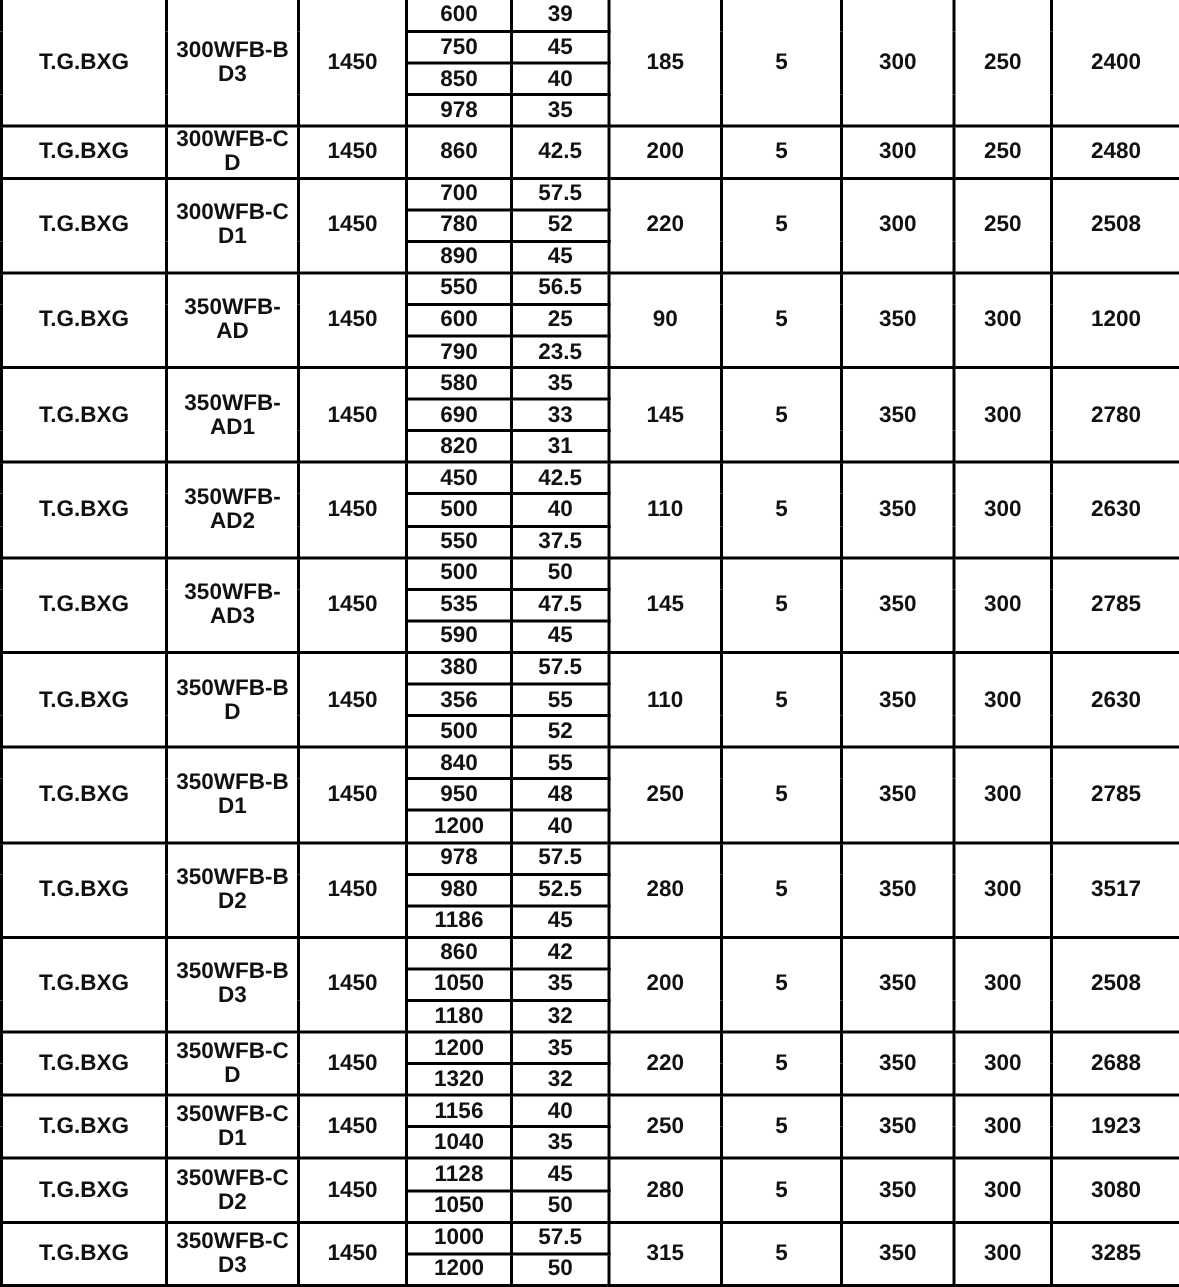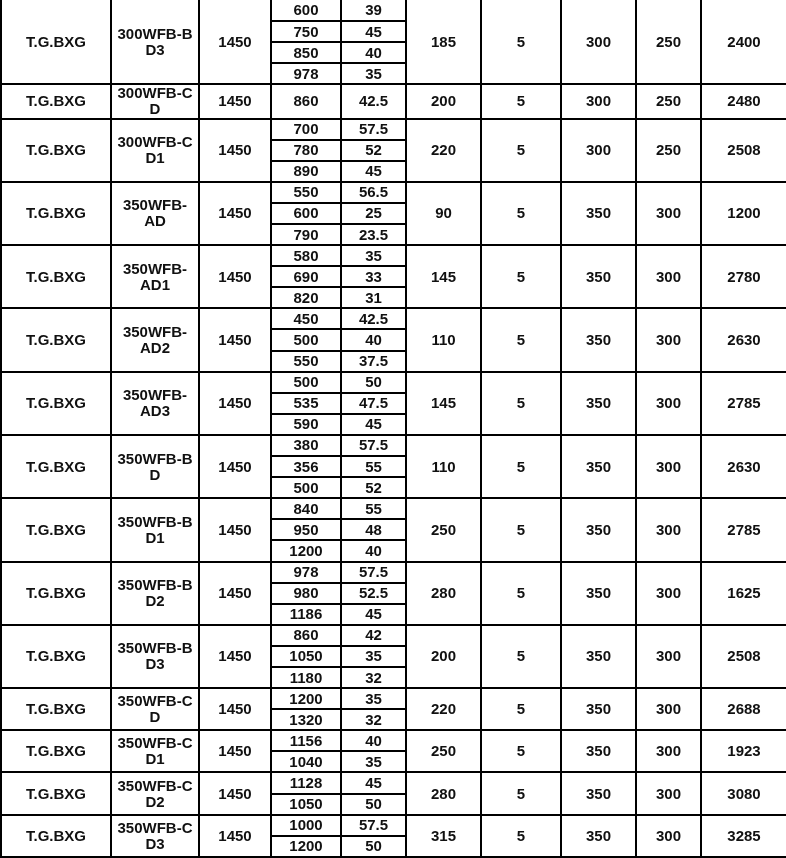--- a/index.html
+++ b/index.html
@@ -237,21 +237,21 @@
         <tr class="norm">
           <td class="c-brand" rowspan="3">T.G.BXG</td>
           <td class="c-model" rowspan="3">350WFB-B D2</td>
           <td class="c-speed" rowspan="3">1450</td>
           <td class="c-flow">978</td>
           <td class="c-head">57.5</td>
           <td class="c-power" rowspan="3">280</td>
           <td class="c-col7" rowspan="3">5</td>
           <td class="c-inlet" rowspan="3">350</td>
           <td class="c-outlet" rowspan="3">300</td>
-          <td class="c-weight" rowspan="3">1625</td>
+          <td class="c-weight" rowspan="3">3517</td>
         </tr>
         <tr class="norm">
           <td class="c-flow">980</td>
           <td class="c-head">52.5</td>
         </tr>
         <tr class="norm">
           <td class="c-flow">1186</td>
           <td class="c-head">45</td>
         </tr>
         <tr class="norm">

